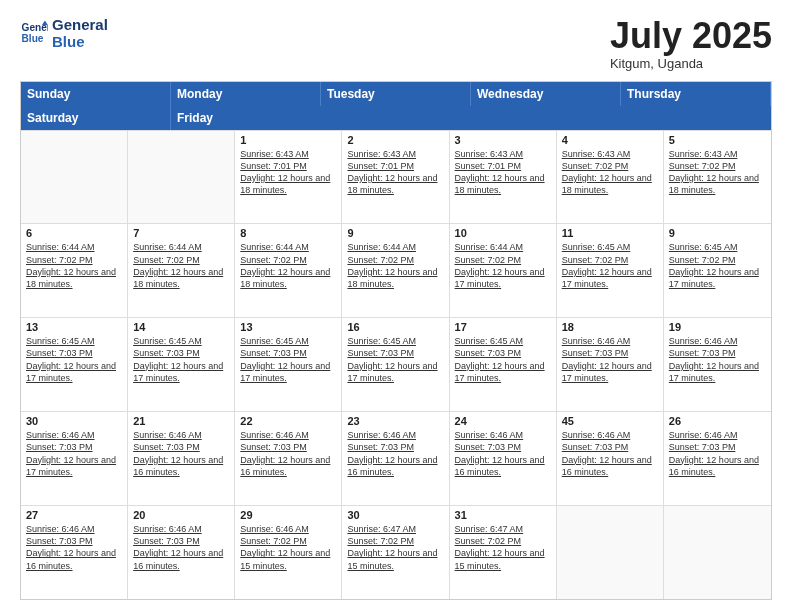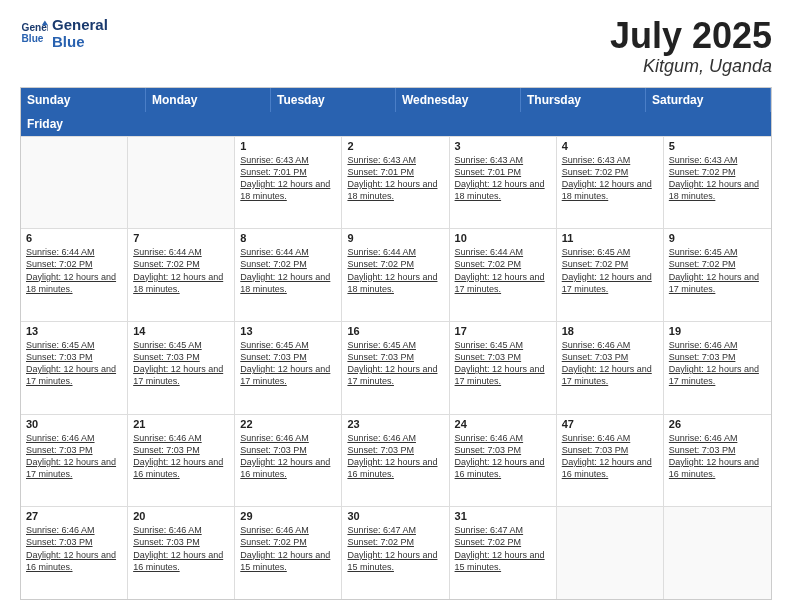--- a/index.html
+++ b/index.html
@@ -35,34 +35,33 @@
     .title-block {
       text-align: right;
     }
     .month-year {
       font-size: 36px;
       font-weight: bold;
       color: #222;
       line-height: 1.1;
     }
     .location {
-      font-size: 18px;
+      font-size: 13px;
       color: #333;
-      text-align: right;
-      font-style: italic;
+      text-align: left;
     }
     .calendar {
       flex: 1;
       display: flex;
       flex-direction: column;
       border: 1px solid #ccc;
     }
     .cal-header-row {
       display: grid;
-      grid-template-columns: repeat(6, 1fr);
+      grid-template-columns: repeat(5, 1fr);
       background: #2962b0;
     }
     .cal-header-cell {
       color: #fff;
       font-size: 12px;
       font-weight: bold;
       padding: 5px 6px;
       border-right: 1px solid #4a7ec7;
       text-align: left;
     }
@@ -283,21 +282,21 @@
 Sunset: 7:03 PM
 Daylight: 12 hours and 16 minutes.</div>
           </div>
           <div class="cal-cell">
             <span class="day-num">24</span>
             <div class="day-info" style="white-space: pre-line;">Sunrise: 6:46 AM
 Sunset: 7:03 PM
 Daylight: 12 hours and 16 minutes.</div>
           </div>
           <div class="cal-cell">
-            <span class="day-num">47</span>
+            <span class="day-num">45</span>
             <div class="day-info" style="white-space: pre-line;">Sunrise: 6:46 AM
 Sunset: 7:03 PM
 Daylight: 12 hours and 16 minutes.</div>
           </div>
           <div class="cal-cell">
             <span class="day-num">26</span>
             <div class="day-info" style="white-space: pre-line;">Sunrise: 6:46 AM
 Sunset: 7:03 PM
 Daylight: 12 hours and 16 minutes.</div>
           </div>

